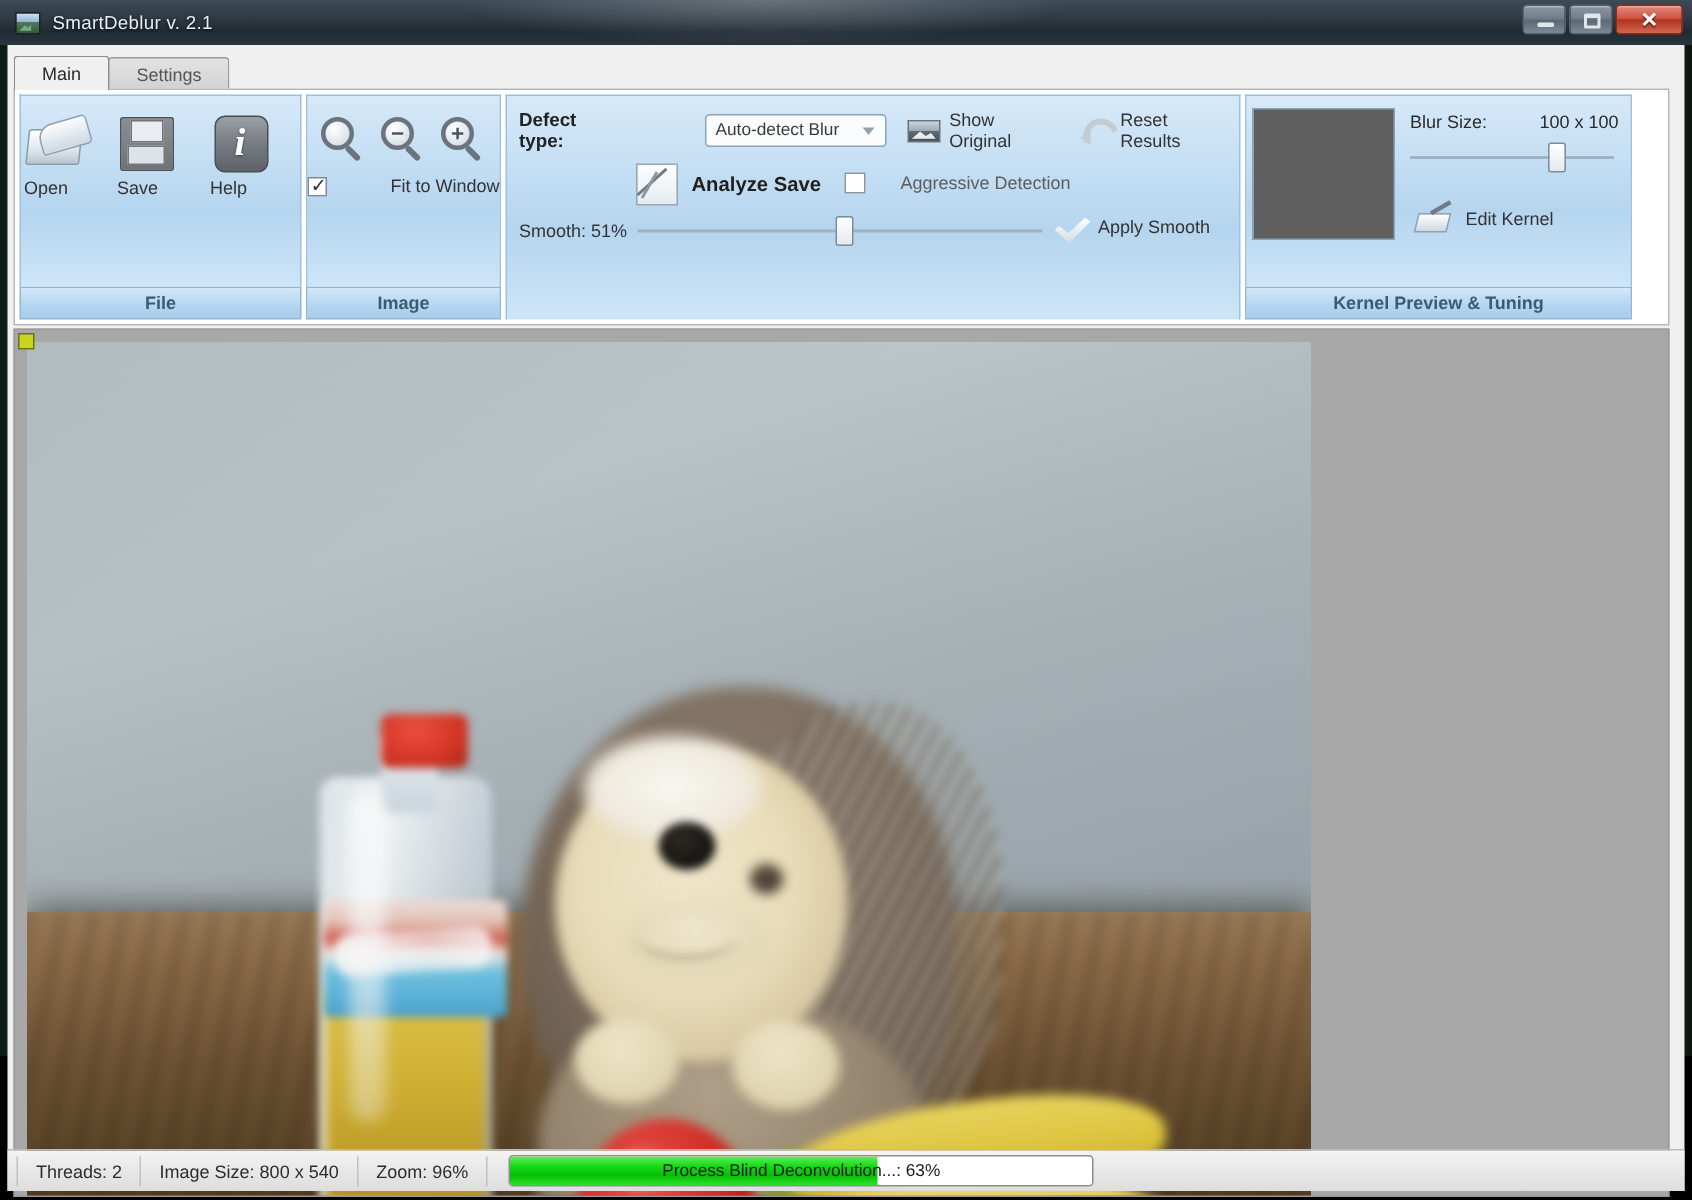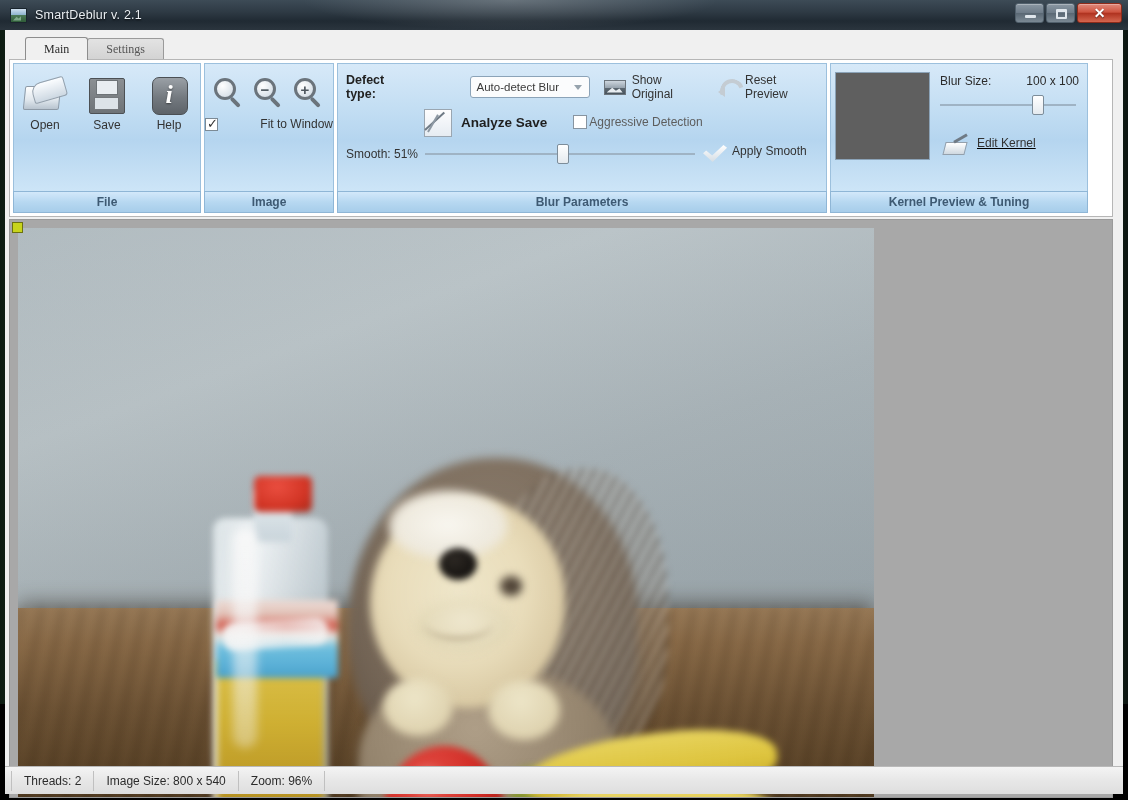--- a/index.html
+++ b/index.html
@@ -53,21 +53,21 @@
   .glyph-max { position:absolute; left:9px; top:5px; width:11px; height:10px; border:2px solid #dfe6ec; border-top-width:3px; border-radius:1px;}
   .glyph-close { position:absolute; left:0; top:0; width:100%; height:100%; color:#fff; font-size:14px; font-weight:bold;
      display:flex; align-items:center; justify-content:center; text-shadow:0 1px 1px rgba(0,0,0,.5);}
 
   
   .client {
     position:absolute; left:5px; top:30px; width:1118px; height:764px;
     background:#f0f0f0;
   }
   
-  .tabstrip { position:absolute; left:20px; top:7px; height:23px; display:flex; align-items:flex-end;font-family:Liberation Serif, serif; }
+  .tabstrip { position:absolute; left:4px; top:7px; height:23px; display:flex; align-items:flex-end; }
   .tab {
     height: 22px; padding: 0 18px; font-size: 12px; color:#3c3c3c;
     display:flex; align-items:center; border:1px solid #9a9a9a; border-bottom:none;
     border-radius: 3px 3px 0 0; margin-right:-1px;
   }
   .tab.active { background:#f0f0f0; color:#2a2a2a; height:23px; z-index:2; border-color:#8d8d8d;}
   .tab.inactive { background: linear-gradient(180deg,#e3e3e3 0%, #d2d2d2 100%); color:#555; }
 
   
   .ribbon {
@@ -85,21 +85,21 @@
     height:22px; font-size:12px; font-weight:bold; color:#3e5a73;
     background: linear-gradient(180deg,#d3e8fa 0%, #b7d8f1 50%, #a7cdea 100%);
     border:1px solid #8fb6d6; display:flex; align-items:center; justify-content:center;
   }
   .g-file  { width:188px; }
   .g-zoom  { width:130px; }
   .g-blur  { width:490px; }
   .g-kern  { width:258px; }
 
   
-  .bigbtn { width:58px; display:flex; flex-direction:column; align-items:center; cursor:default; }
+  .bigbtn { width:58px; display:flex; flex-direction:column; cursor:default; }
   .bigbtn .lbl { font-size:12px; color:#333; margin-top:4px; }
   .file-row { display:flex; justify-content:center; gap:4px; padding-top:12px; }
 
   .icon-open { width:46px; height:38px; position:relative; }
   .icon-open::before {
     content:''; position:absolute; left:2px; top:10px; width:34px; height:22px;
     background: linear-gradient(180deg,#ffffff 0%, #dfe6ec 60%, #b8c4cf 100%);
     border:1px solid #8e9aa6; border-radius:2px 8px 2px 2px;
     transform: skewX(-6deg);
   }
@@ -190,21 +190,21 @@
   
   .kern { display:flex; height:100%; padding:4px; gap:8px; }
   .kern-prev { width:95px; height:88px; background:#5f5f5f; border:1px solid #8ba3b8; margin-top:4px;}
   .kern-right { flex:1; padding-top:6px; }
   .kern-top { display:flex; justify-content:space-between; font-size:12px; color:#2b2b2b; padding:0 4px 0 2px;}
   .ic-edit { width:26px;height:20px;position:relative; flex:none; }
   .ic-edit::before { content:''; position:absolute; left:0; top:6px; width:20px;height:11px;
      background:linear-gradient(180deg,#ffffff,#cfd8e0); border:1px solid #94a0ac; transform:skewX(-14deg); }
   .ic-edit::after { content:''; position:absolute; left:9px; top:1px; width:15px;height:3px;
      background:#6f7a85; transform:rotate(-30deg); }
-  .kern-edit { display:flex; align-items:flex-start; gap:7px; margin-top:22px; padding-left:6px;text-decoration:underline; }
+  .kern-edit { display:flex; align-items:center; gap:7px; margin-top:22px; padding-left:6px; }
 
   
   .canvas {
     position:absolute; left:4px; top:189px; width:1104px; height:579px;
     background:#a8a8a8; border:1px solid #9a9a9a; overflow:hidden;
   }
   .marker { position:absolute; left:2px; top:2px; width:11px; height:11px;
     background:#c8d41d; border:1px solid #6c7210; z-index:5; }
   .photo { position:absolute; left:8px; top:8px; width:856px; height:578px; overflow:hidden;
     background:#8d9aa0; }
@@ -398,53 +398,52 @@
               <div class="combo">
                 <span>Auto-detect Blur</span>
                 <span class="arr"></span>
               </div>
               <div style="display:flex;align-items:center;gap:6px;margin-left:6px;">
                 <span class="ic-showorig"></span>
                 <span class="tool-txt">Show Original</span>
               </div>
               <div style="display:flex;align-items:center;gap:5px;margin-left:8px;">
                 <span class="ic-reset"></span>
-                <span class="tool-txt">Reset Preview</span>
+                <span class="tool-txt">Reset Results</span>
               </div>
             </div>
 
             <div class="bp-row2">
               <div style="display:flex;align-items:center;gap:7px;">
                 <span class="ic-analyze">
                     <span class="ln"></span>
                     <span class="ln2"></span>
                   </span>
                 <span class="analyze-lbl">Analyze Save</span>
               </div>
-              <div style="display:flex;align-items:center;gap:2px;margin-left:18px;">
+              <div style="display:flex;align-items:center;gap:23px;margin-left:8px;">
                 <span class="chk-sq"></span>
                 <span class="tool-txt" style="color:#5d5d5d;">Aggressive Detection</span>
               </div>
             </div>
 
             <div class="bp-row3">
               <span class="tool-txt" style="white-space:nowrap;">Smooth: 51%</span>
               <div class="slider" style="width:270px;">
                 <span class="track"></span>
                 <span class="thumb" id="smooth-thumb" style="left: calc(51% - 6px);"></span>
               </div>
               <div style="display:flex;align-items:flex-start;gap:4px;">
                 <span class="ic-apply"></span>
                 <span class="tool-txt">Apply Smooth</span>
               </div>
             </div>
 
           </div>
         </div>
-        <div class="group-label">Blur Parameters</div>
       </div>
 
       <div class="group g-kern">
         <div class="group-body">
           <div class="kern">
             <div class="kern-prev"></div>
             <div class="kern-right">
               <div class="kern-top">
                 <span>Blur Size:</span>
                 <span>100 x 100</span>
@@ -498,16 +497,20 @@
         <div class="ph apple-hl"></div>
 
         <div class="ph glow-overall"></div>
       </div>
     </div>
 
     <div class="statusbar">
       <div class="sb-cell">Threads: 2</div>
       <div class="sb-cell">Image Size: 800 x 540</div>
       <div class="sb-cell">Zoom: 96%</div>
+      <div class="progress">
+        <span class="fill" id="progress-fill" style="width: 63%;"></span>
+        <span class="ptxt">Process Blind Deconvolution...: 63%</span>
+      </div>
     </div>
 
   </div>
 </div>
 
 </body></html>

